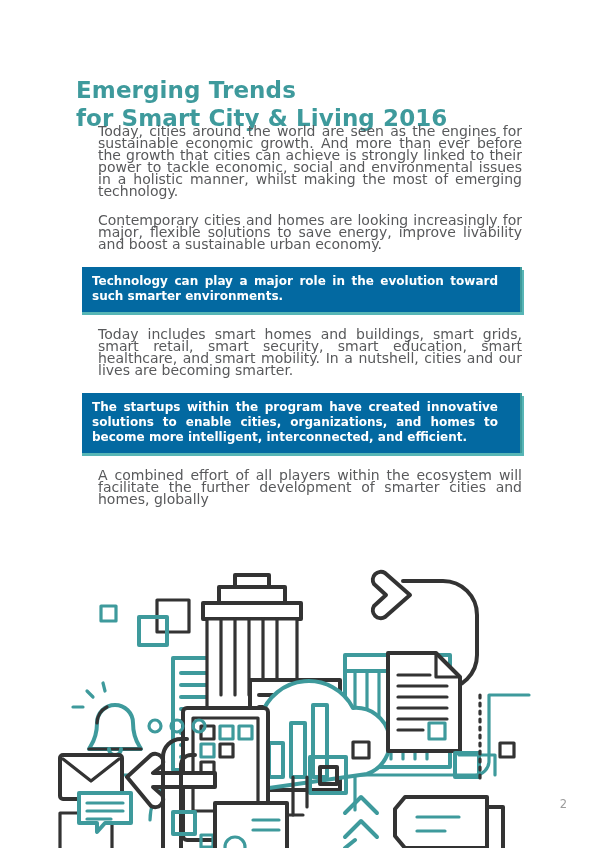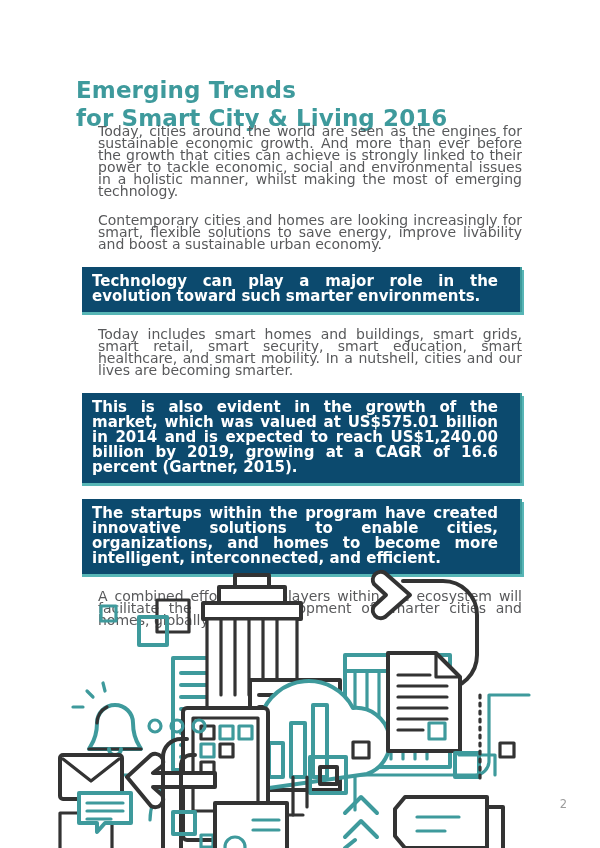--- a/index.html
+++ b/index.html
@@ -58,23 +58,23 @@
     line-height: 12px;
     text-align: justify;
     text-justify: inter-word;
   }
   p.para:last-child { margin-bottom: 0; }
 
   
   .hl {
     position: relative;
     margin: 0 0 16px 0;
-    background: #0c4a6e;
+    background: #0369a1;
     color: #ffffff;
-    font-size: 15px;
+    font-size: 12px;
     font-weight: bold;
     line-height: 15px;
     padding: 7px 22px 8px 10px;
     box-sizing: border-box;
     text-align: justify;
     text-justify: inter-word;
     border-right: 2px solid #3e9a9c;
     box-shadow: 2px 3px 0 0 #57b6b6;
   }
   .hl::after {
@@ -113,27 +113,26 @@
 
   <div class="title-block">
     <span class="title-line">Emerging Trends</span>
     <span class="title-line">for Smart City &amp; Living 2016</span>
   </div>
 
   <div class="content">
 
     <p class="para">Today, cities around the world are seen as the engines for sustainable economic growth. And more than ever before the growth that cities can achieve is strongly linked to their power to tackle economic, social and environmental issues in a holistic manner, whilst making the most of emerging technology.</p>
 
-    <p class="para">Contemporary cities and homes are looking increasingly for smart, flexible solutions to save energy, improve livability and boost a sustainable urban economy.</p>
+    <p class="para">Contemporary cities and homes are looking increasingly for major, flexible solutions to save energy, improve livability and boost a sustainable urban economy.</p>
 
     <div class="hl">Technology can play a major role in the evolution toward such smarter environments.</div>
 
     <p class="para hl-spacer-top">Today includes smart homes and buildings, smart grids, smart retail, smart security, smart education, smart healthcare, and smart mobility. In a nutshell, cities and our lives are becoming smarter.</p>
 
-    <div class="hl">This is also evident in the growth of the market, which was valued at US$575.01 billion in 2014 and is expected to reach US$1,240.00 billion by 2019, growing at a CAGR of 16.6 percent (Gartner, 2015).</div>
 
 
     <div class="hl">The startups within the program have created innovative solutions to enable cities, organizations, and homes to become more intelligent, interconnected, and efficient.</div>
 
     <p class="para hl-spacer-top">A combined effort of all players within the ecosystem will facilitate the further development of smarter cities and homes, globally</p>
 
   </div>
 
   <div class="page-number">2</div>
 

